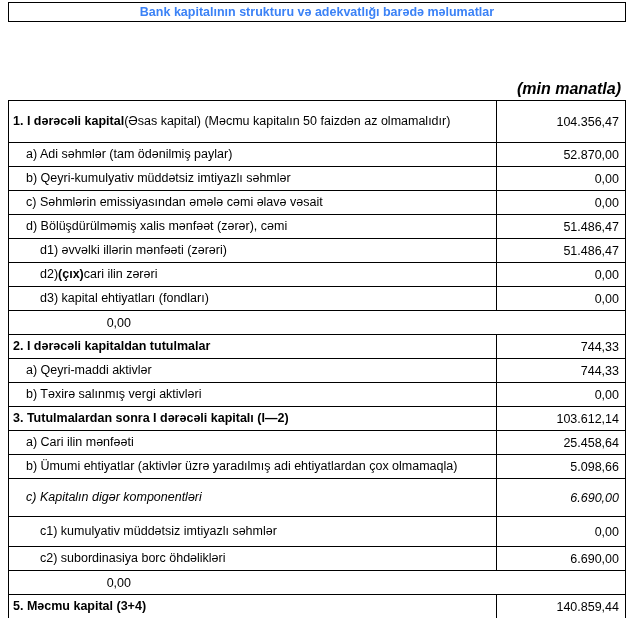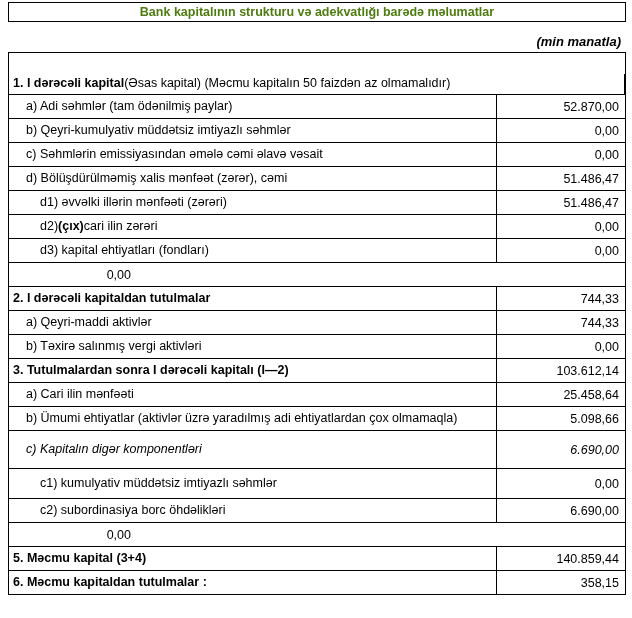--- a/index.html
+++ b/index.html
@@ -27,35 +27,36 @@
   .spacer { height: 8px; }
 
   .unit-row {
     height: 22px;
     display: flex;
     align-items: center;
     justify-content: flex-end;
     padding-right: 5px;
     font-style: italic;
     font-weight: bold;
-    font-size: 13px;
+    font-size: 16px;
+    margin-top: 48px;
   }
 
   .cap-table {
     border: 1px solid #000000;
     border-bottom: none;
   }
   .row {
     display: flex;
     align-items: stretch;
     border-bottom: 1px solid #000000;
     min-height: 24px;
   }
   
-  .row:nth-child(1)  { min-height: 42px; align-items: flex-end; }
+  .row:nth-child(1)  { min-height: 42px; }
   .row:nth-child(16) { min-height: 38px; font-style: italic; }
   .row:nth-child(17) { min-height: 30px; }
 
   .cell { display: flex; align-items: center; }
   .label {
     flex: 1;
     border-right: 1px solid #000000;
     padding: 2px 4px;
     line-height: 1.25;
   }
@@ -66,32 +67,33 @@
     white-space: nowrap;
   }
   .b { font-weight: bold; }
   .indent-1 .label { padding-left: 17px; }
   .indent-2 .label { padding-left: 31px; }
 </style>
 </head>
 <body>
 
 <div class="sheet">
-  <div class="title-box" style="color: #4d7c0f;">Bank kapitalının strukturu və adekvatlığı barədə məlumatlar</div>
+  <div class="title-box" style="color: #3b82f6;">Bank kapitalının strukturu və adekvatlığı barədə məlumatlar</div>
 
   <div class="spacer"></div>
 
   <div class="unit-row">(min manatla)</div>
 
   <div class="cap-table">
       <div class="row indent-0">
     <div class="cell label">
           <span class="b">1. I dərəcəli kapital </span>
           <span>(Əsas kapital) (Məcmu kapitalın 50 faizdən az olmamalıdır)</span>
         </div>
+    <div class="cell value">104.356,47</div>
   </div>
       <div class="row indent-1">
     <div class="cell label">
           <span>a) Adi səhmlər (tam ödənilmiş paylar)</span>
         </div>
     <div class="cell value">52.870,00</div>
   </div>
       <div class="row indent-1">
     <div class="cell label">
           <span>b) Qeyri-kumulyativ müddətsiz imtiyazlı səhmlər</span>

